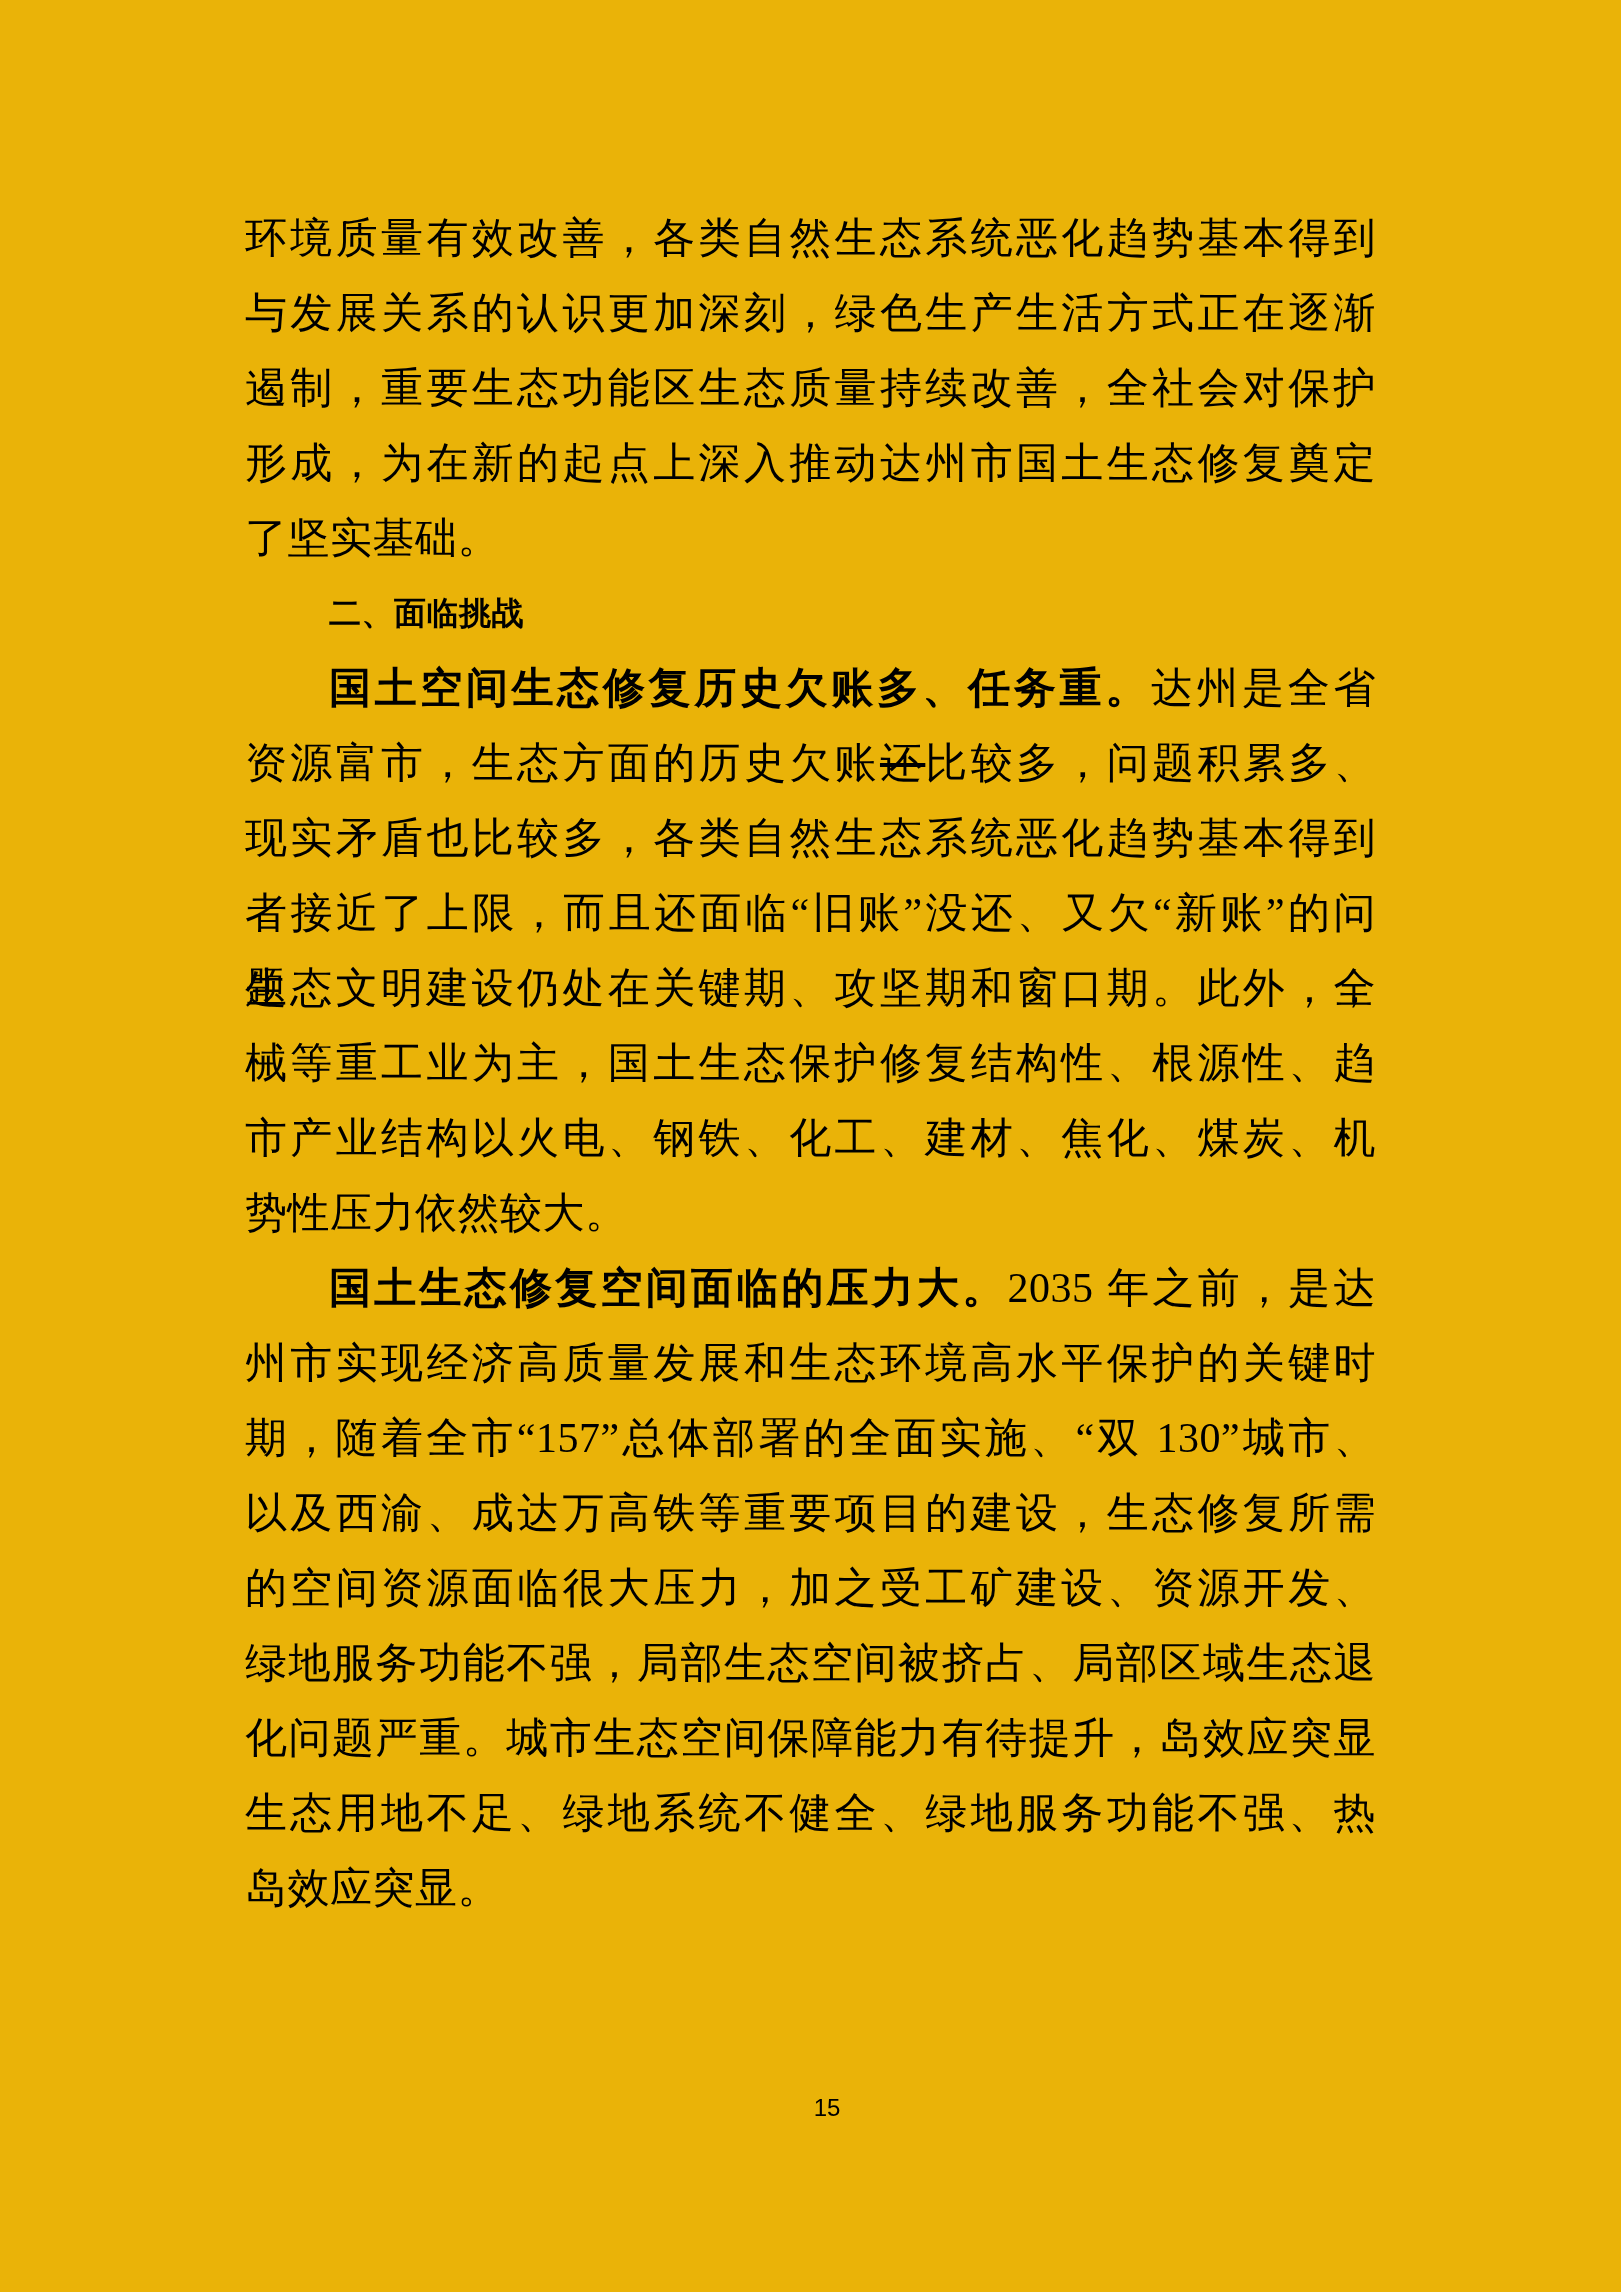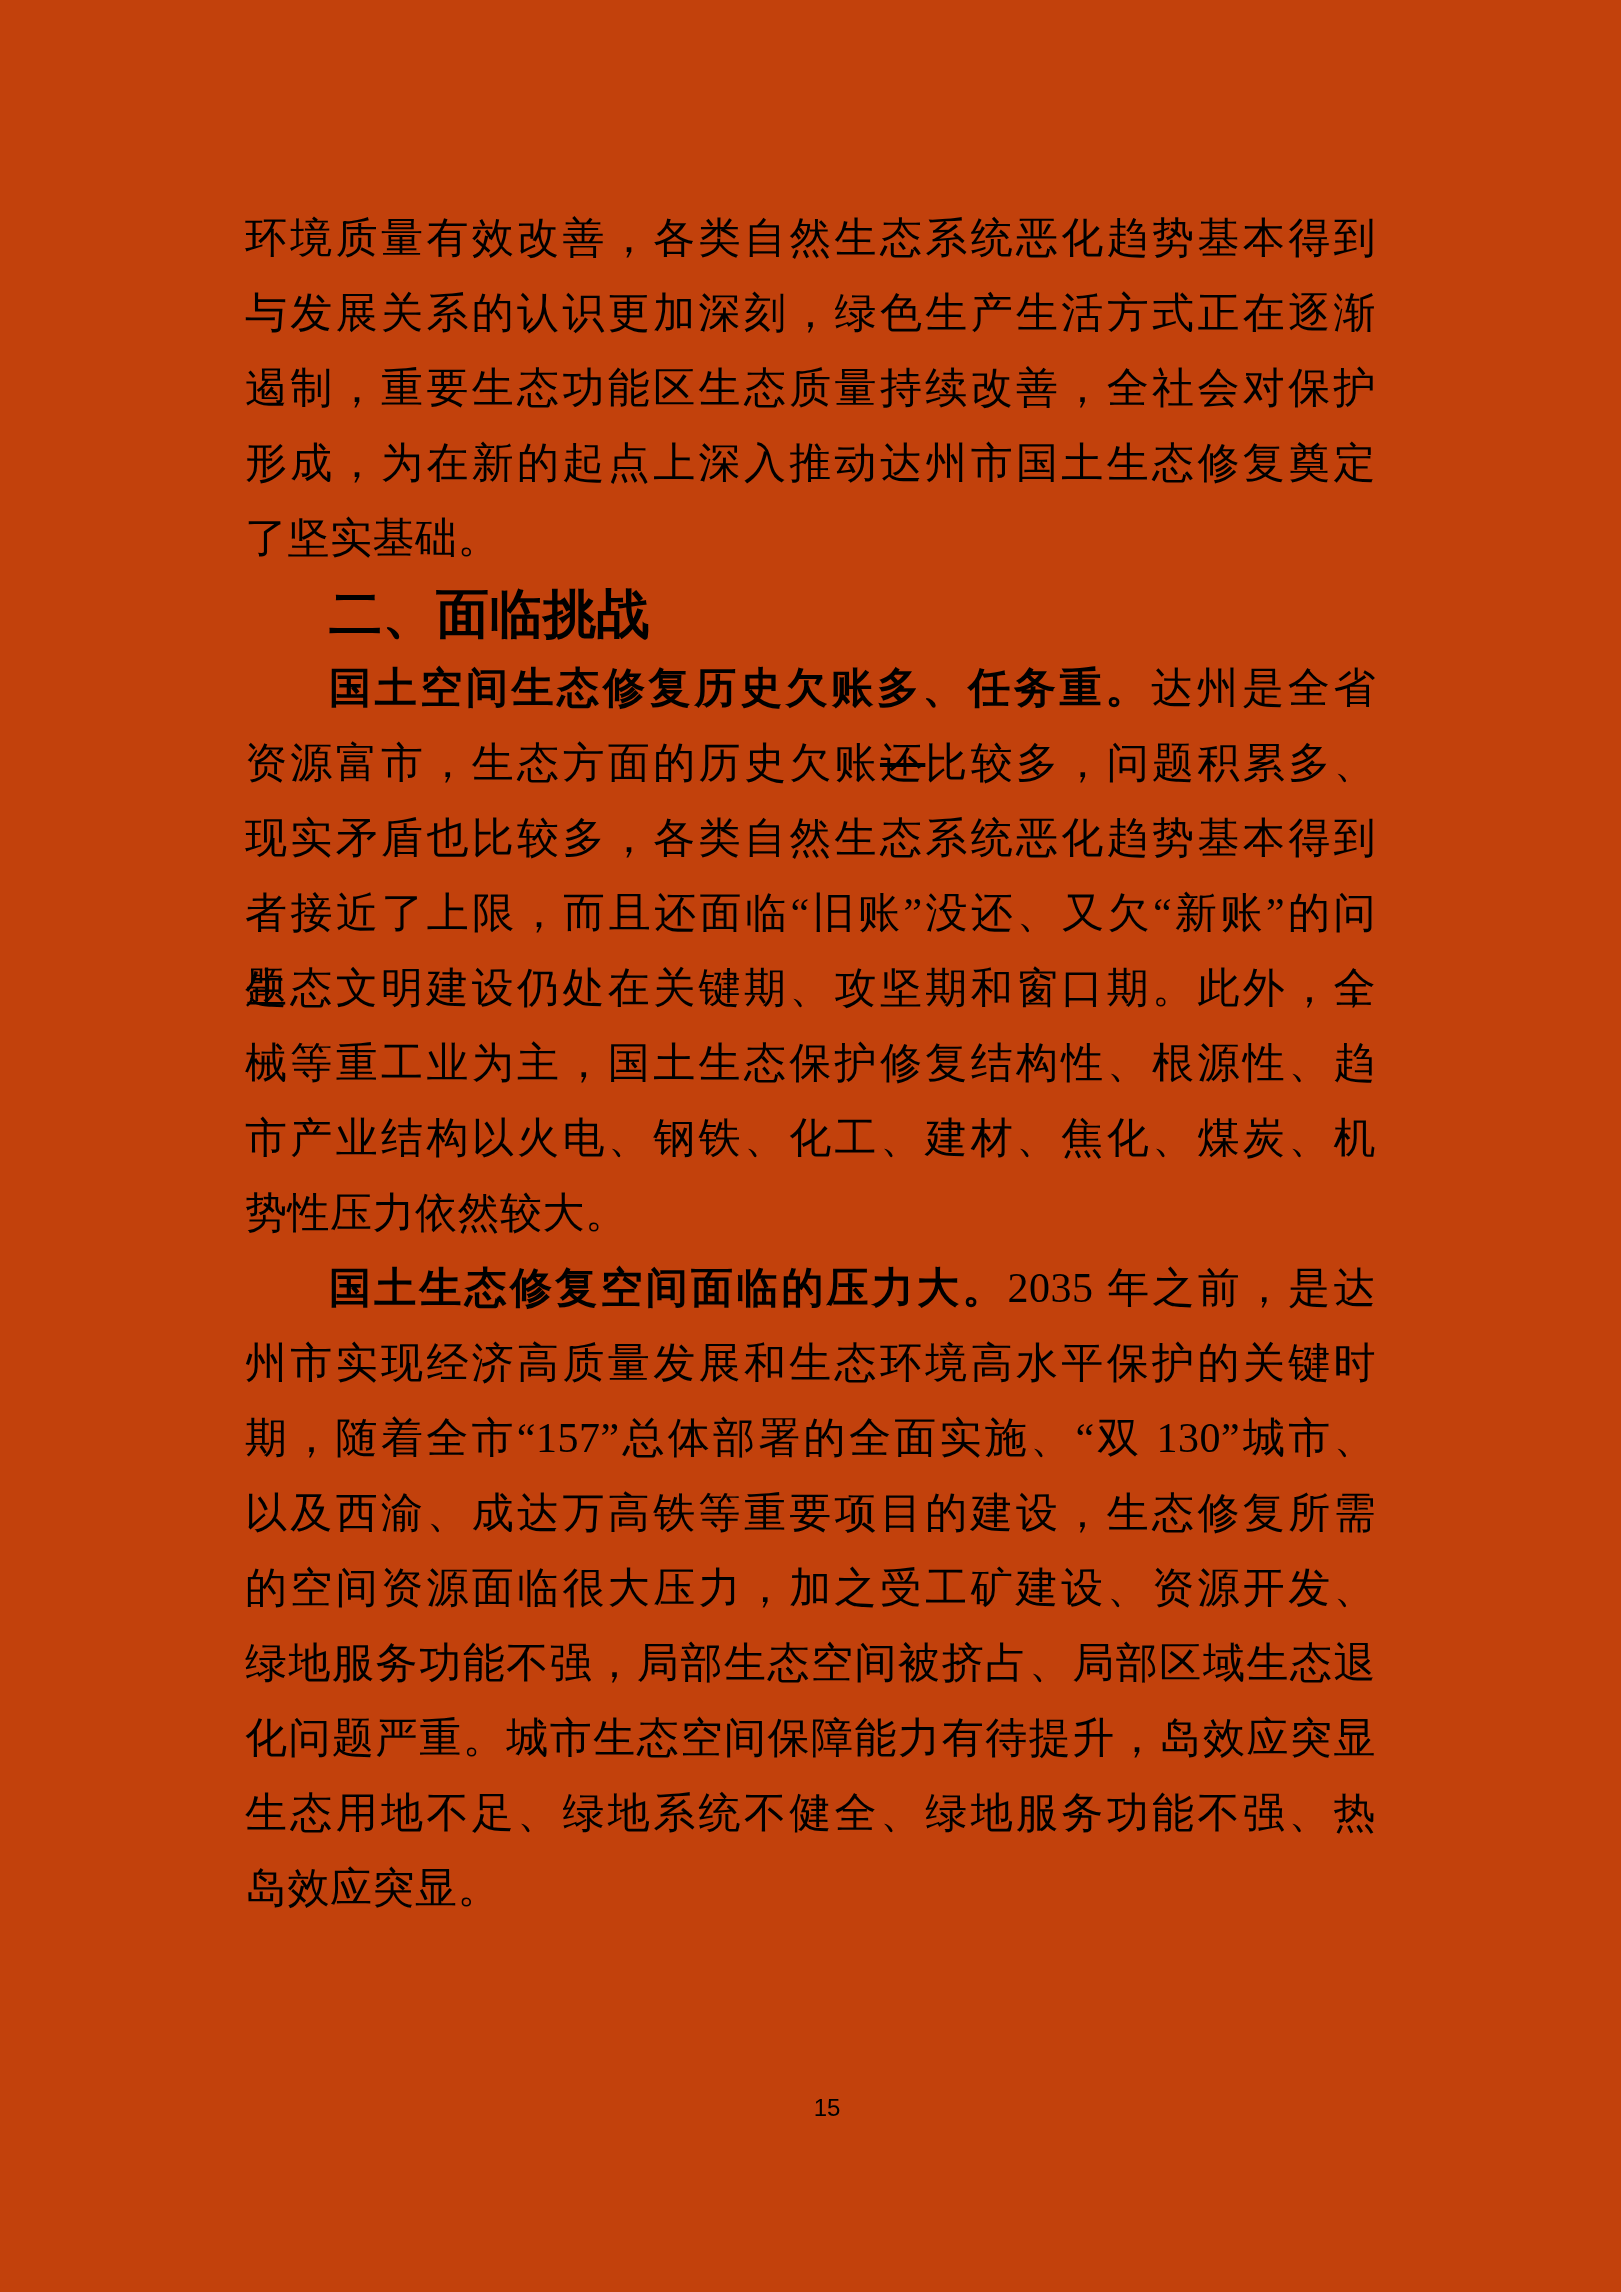--- a/index.html
+++ b/index.html
@@ -11,21 +11,21 @@
     width: 1621px;
     height: 2293px;
     position: relative;
     font-family: "Liberation Serif", "DejaVu Serif", serif;
     color: #000000;
     overflow: hidden;
   }
   .page {
     position: absolute;
     inset: 0;
-    background: #c2410c;
+    background: #eab308;
   }
   .text-block {
     position: absolute;
     left: 245px;
     top: 201px;
     width: 1131px;
   }
   .line {
     height: 75px;
     line-height: 75px;
@@ -37,21 +37,21 @@
   }
   .line.last {
     text-align-last: left;
   }
   .line.indent {
     padding-left: 84px;
   }
   .line.heading {
     font-family: "Liberation Sans", "DejaVu Sans", sans-serif;
     font-weight: bold;
-    font-size: 53px;
+    font-size: 32px;
     text-align-last: left;
   }
   .bold {
     font-weight: bold;
   }
   .strike {
     text-decoration: line-through;
   }
   .page-number {
     position: absolute;

